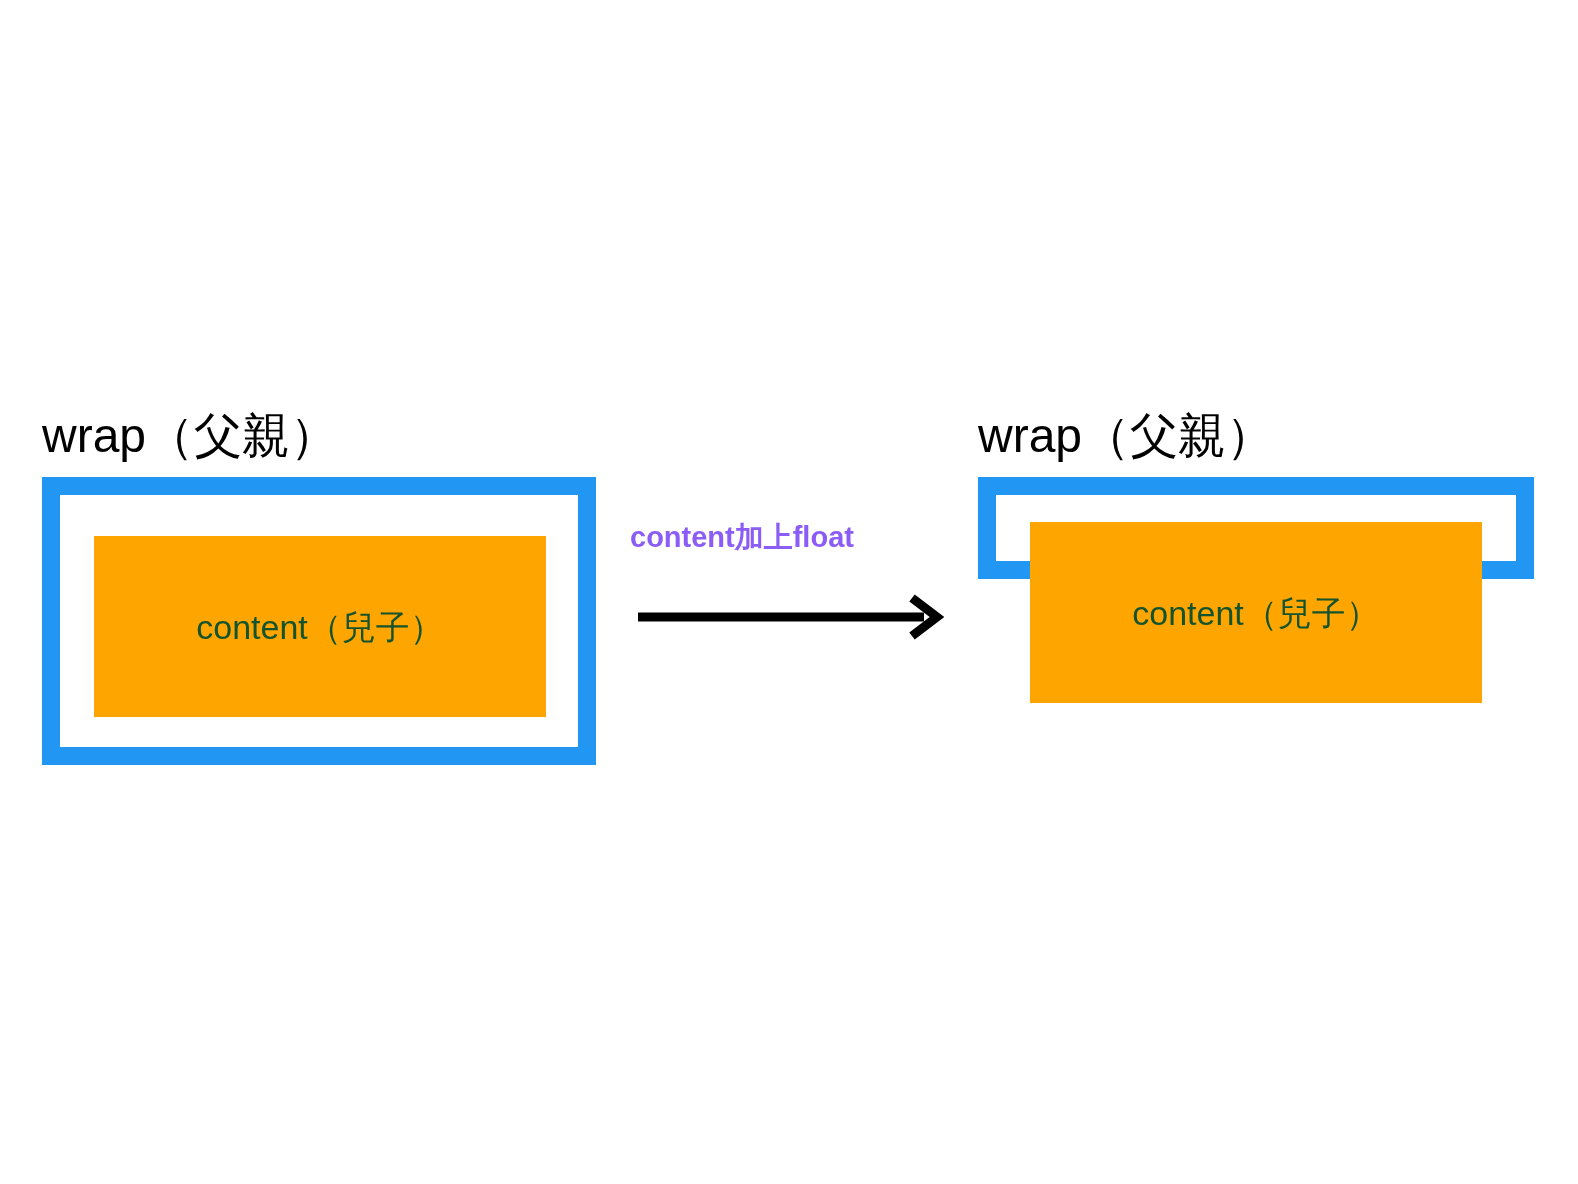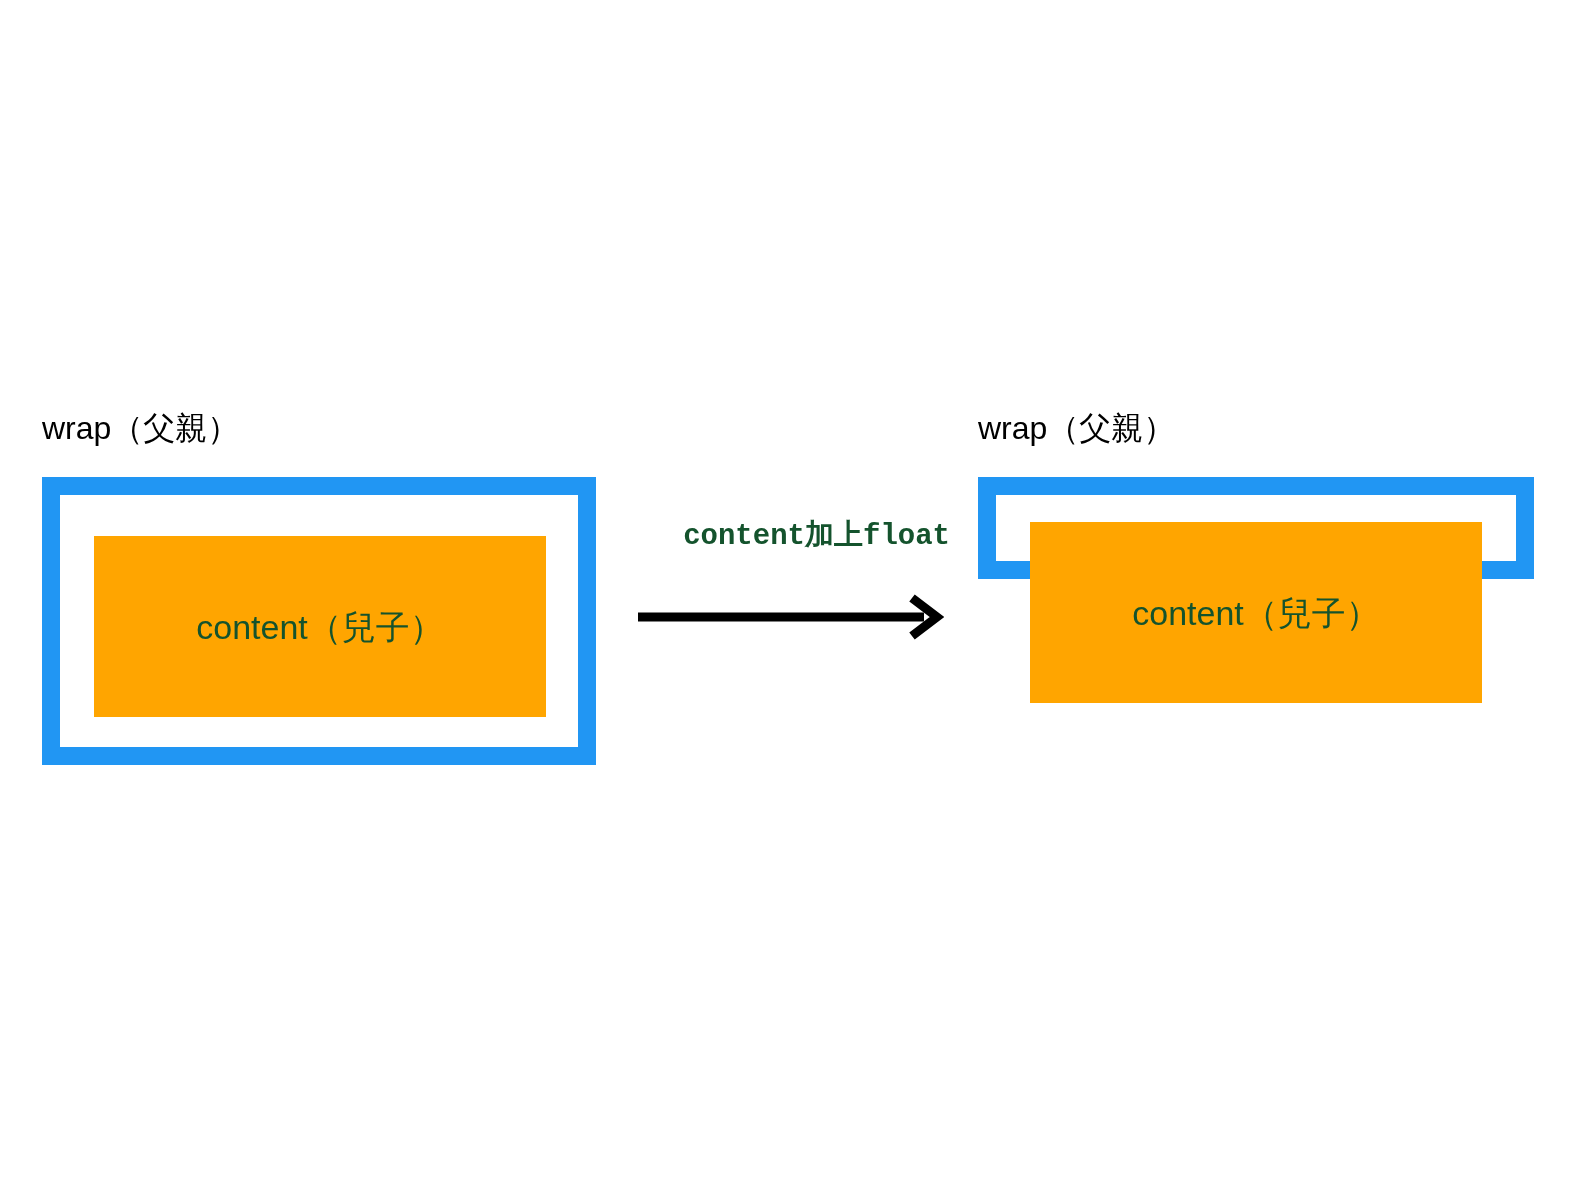--- a/index.html
+++ b/index.html
@@ -14,21 +14,21 @@
     position: relative;
     width: 1578px;
     height: 1184px;
     background: #ffffff;
     overflow: hidden;
   }
 
   
   .wrap-label {
     position: absolute;
-    font-size: 32px;
+    font-size: 48px;
     line-height: 1;
     color: #000000;
     white-space: nowrap;
     font-family: "Liberation Sans", "DejaVu Sans", sans-serif;
   }
   #wrap-label-left  { left: 42px;  top: 412px; }
   #wrap-label-right { left: 978px; top: 412px; }
 
   
   #diagram-before {
@@ -73,27 +73,27 @@
     left: 630px;
     top: 520px;
     width: 320px;
     height: 120px;
   }
   #transition-label {
     position: absolute;
     left: 0;
     top: 0;
     width: 320px;
-    text-align: right;
+    text-align: left;
     font-size: 29px;
     font-weight: bold;
-    color: #14532d;
+    color: #8b5cf6;
     white-space: nowrap;
     line-height: 1.2;
-    font-family: Liberation Mono, monospace;
+    font-family: Liberation Sans, sans-serif;
   }
   #transition-arrow {
     position: absolute;
     left: 2px;
     top: 74px;
   }
 
   
   #diagram-after {
     position: absolute;

